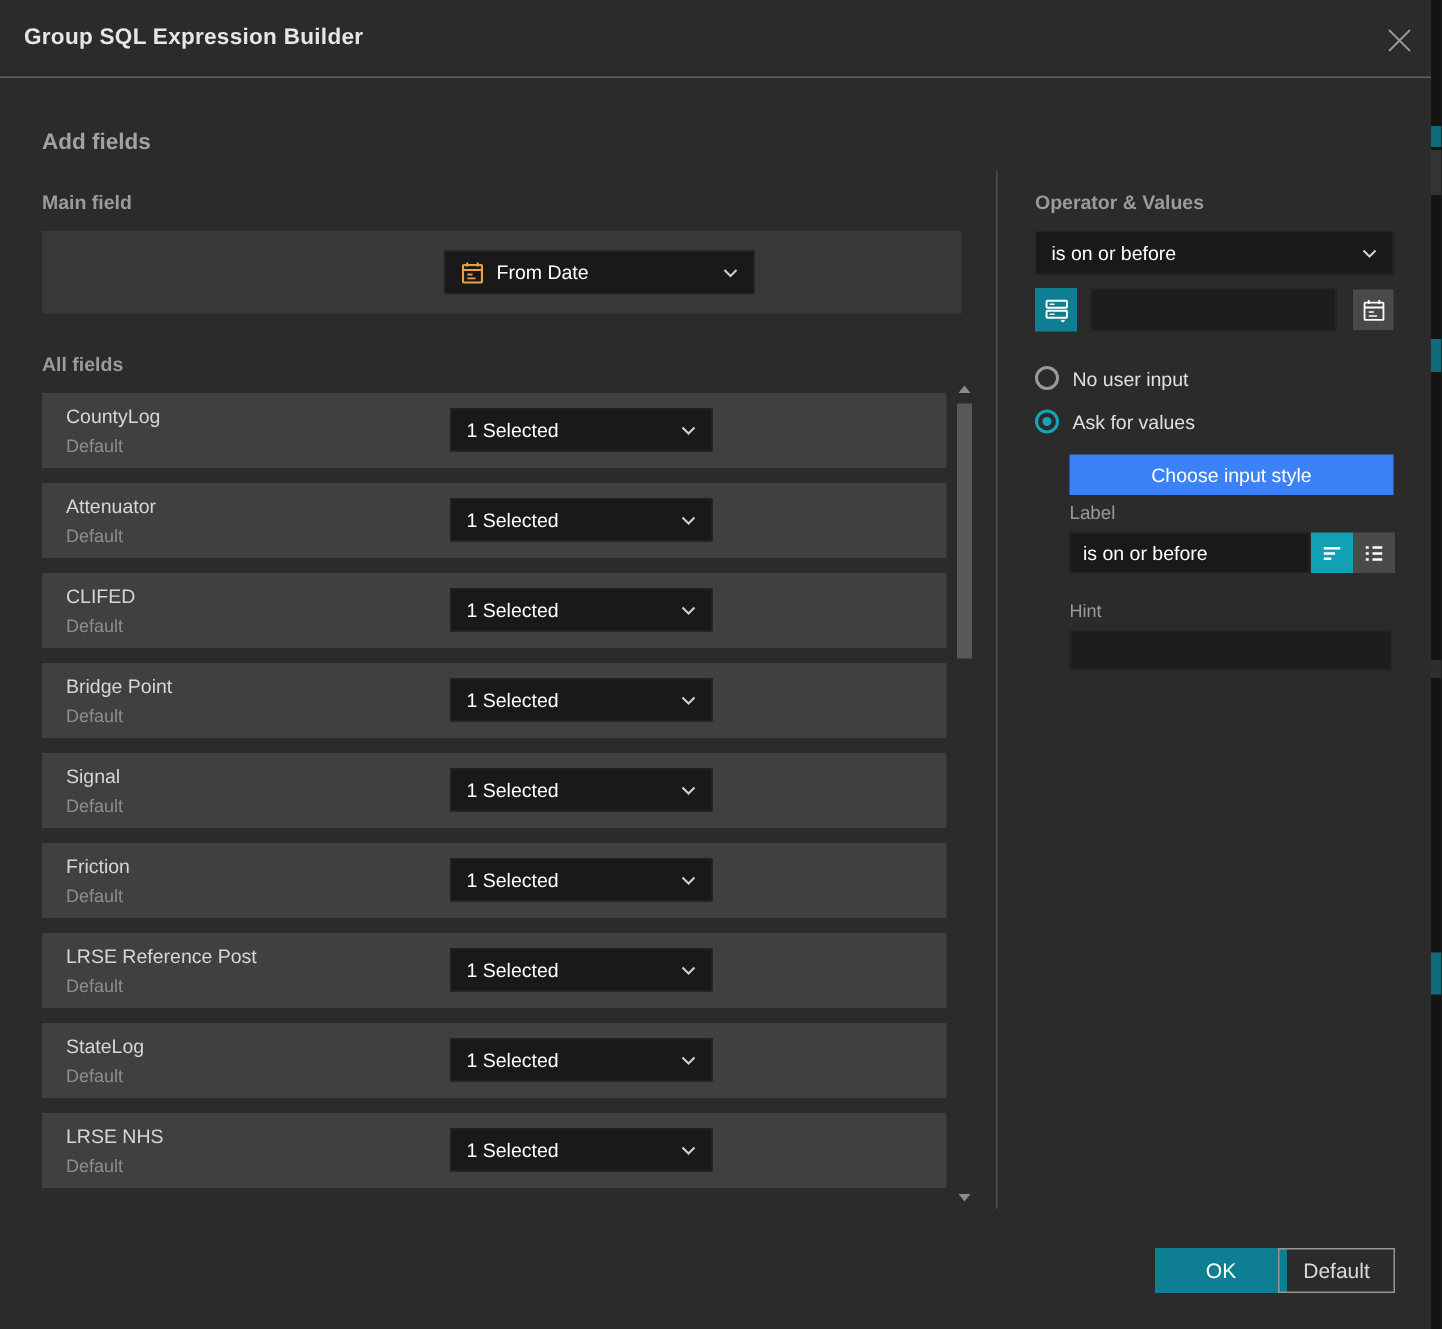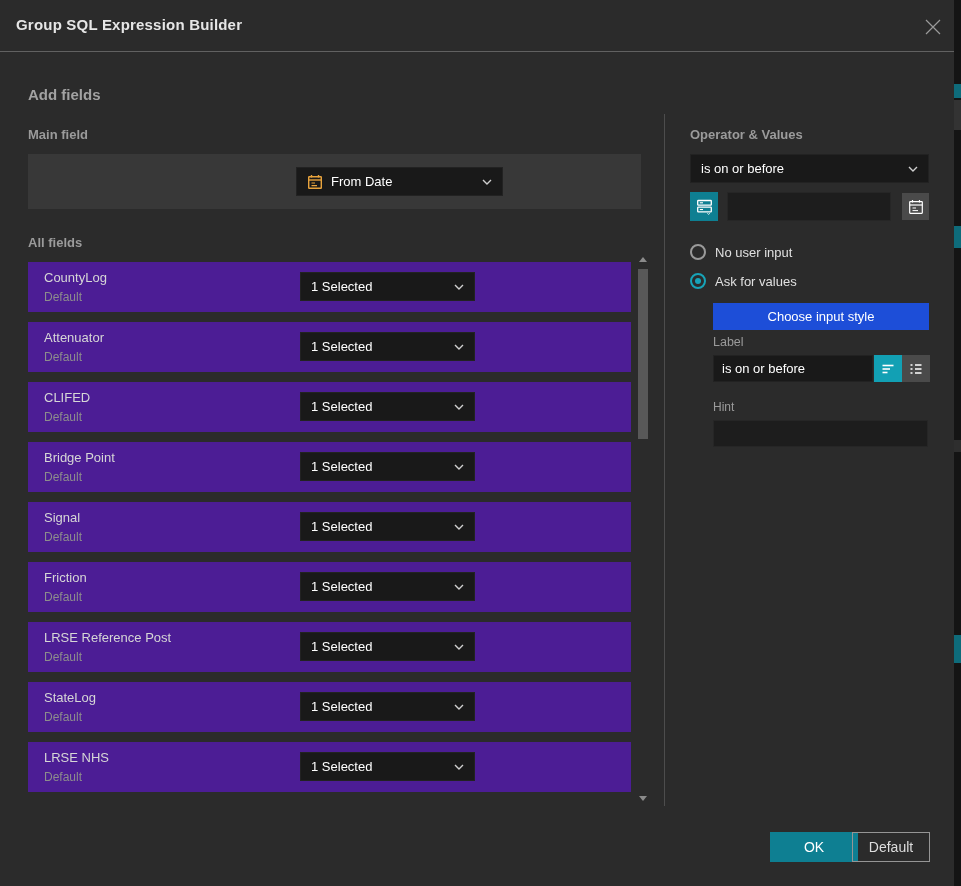--- a/index.html
+++ b/index.html
@@ -45,21 +45,21 @@
   .main-bar {
     position:absolute; left:28px; top:154px; width:613px; height:55px;
     background:#383838;
   }
   .sel-layer { position:absolute; left:10px; top:13px; width:247px; }
   .sel-field { position:absolute; left:268px; top:13px; width:207px; }
   .cal-amber { display:flex; align-items:center; margin-right:8px; color:#e8a33d; }
   
   .rows { position:absolute; left:28px; top:262px; width:603px; }
   .row {
-    position:relative; height:50px; margin-bottom:10px; background:#4c1d95;
+    position:relative; height:50px; margin-bottom:10px; background:#404040;
   }
   .row-name { position:absolute; left:16px; top:8px;  font-size:13px; color:#d6d6d6; }
   .row-sub  { position:absolute; left:16px; bottom:8px; font-size:12px; color:#8d8d8d; }
   .row-select { position:absolute; left:272px; top:10px; width:175px; }
   
   .scrollbar { position:absolute; left:637px; top:255px; width:13px; height:548px; }
   .arr { position:absolute; left:2px; width:0; height:0; border-left:4px solid transparent; border-right:4px solid transparent; cursor:pointer; }
   .arr.up   { top:2px;  border-bottom:5px solid #8b8b8b; }
   .arr.down { bottom:2px; border-top:5px solid #8b8b8b; }
   .thumb { position:absolute; left:1px; top:14px; width:10px; height:170px; background:#585858; cursor:pointer; }
@@ -91,21 +91,21 @@
     margin-right:9px; position:relative; flex:none; background:transparent;
   }
   .radio.on { border-color:#17a4b8; }
   .radio.on::after {
     content:""; position:absolute; left:3px; top:3px; width:6px; height:6px;
     border-radius:50%; background:#17a4b8;
   }
   .radio-label { font-size:13px; color:#e0e0e0; }
   .choose-btn {
     position:absolute; left:713px; top:303px; width:216px; height:27px;
-    background:#1d4ed8; color:#fff; font-size:13px; border:none; cursor:pointer;
+    background:#3b82f6; color:#fff; font-size:13px; border:none; cursor:pointer;
     font-family:"Liberation Sans", sans-serif;
   }
   .lbl-label { position:absolute; left:713px; top:335px; font-size:12.5px; color:#9b9b9b; }
   .label-row { position:absolute; left:713px; top:355px; width:216px; height:27px; }
   .label-input {
     position:absolute; left:0; top:0; width:160px; height:27px;
     background:#191919; border:1px solid #222; color:#fff; font-size:13px; padding:0 8px;
     font-family:"Liberation Sans", sans-serif;
   }
   .icon-btn {

